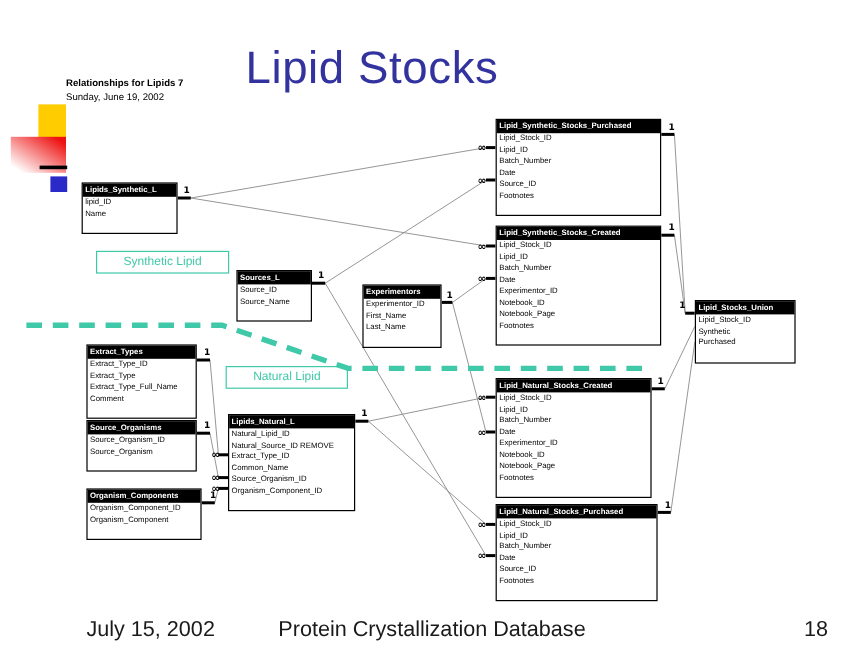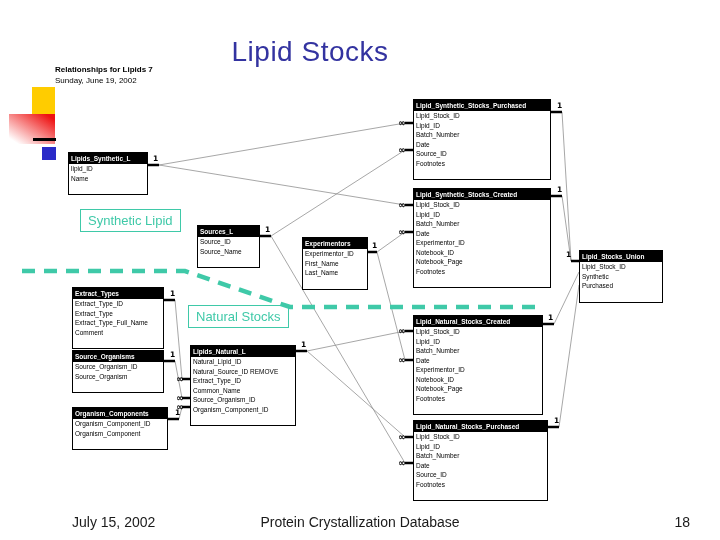--- a/index.html
+++ b/index.html
@@ -5,48 +5,48 @@
   html,body{margin:0;padding:0;}
   body{width:720px;height:540px;background:#888;font-family:"Liberation Sans",sans-serif;}
   #slide{position:relative;width:720px;height:540px;background:#ffffff;overflow:hidden;}
 
   
   .note{position:absolute;left:55px;top:64px;font-size:8px;color:#000;line-height:11px;}
   .note .b{font-weight:bold;}
 
   
   #title{position:absolute;left:160px;top:36px;width:300px;text-align:center;
-         font-size:28px;color:var(--title,#3333A0);letter-spacing:0.5px;}
+         font-size:38px;color:var(--title,#3333A0);letter-spacing:0.5px;}
 
   
   .dec{position:absolute;}
   #dec-yellow{left:32px;top:87px;width:23px;height:28px;background:var(--yellow,#FFCC00);}
   #dec-red{left:9px;top:114px;width:46px;height:30px;
            background:linear-gradient(to left bottom,var(--red,#EE1111) 10%,#ffffff 90%);}
   #dec-line{left:33px;top:138px;width:23px;height:3px;background:#000;}
   #dec-blue{left:42px;top:147px;width:14px;height:13px;background:var(--blue,#2A2AC8);}
 
   
   .callout{position:absolute;border:1px solid var(--teal,#3FC9A8);color:var(--teal,#3FC9A8);
-           font-size:13px;padding:3px 7px;background:transparent;white-space:nowrap;}
+           font-size:10px;padding:3px 22px;background:transparent;white-space:nowrap;}
   #label-synthetic{left:80px;top:209px;}
   #label-natural{left:188px;top:305px;}
 
   
   .etable{position:absolute;background:#fff;border:1px solid #000;padding-bottom:11px;
           box-sizing:border-box;}
   .etable .hdr{background:#000;color:#fff;font-size:6.5px;font-weight:bold;
                padding:2px 2px;white-space:nowrap;overflow:hidden;}
   .etable .fld{font-size:6.5px;line-height:9.5px;padding:0 2px;white-space:nowrap;
                overflow:hidden;color:#000;}
 
   #lines-layer{position:absolute;left:0;top:0;pointer-events:none;}
 
   
-  .footer{position:absolute;top:514px;font-size:14px;color:#1a1a1a;}
+  .footer{position:absolute;top:514px;font-size:18px;color:#1a1a1a;}
   #footer-date{left:72px;}
   #footer-center{left:0;width:720px;text-align:center;}
   #footer-page{right:30px;}
 </style>
 </head>
 <body>
 
 <div id="slide">
 
   <div class="note">
@@ -55,21 +55,21 @@
   </div>
 
   <div id="title">Lipid Stocks</div>
 
   <div class="dec" id="dec-yellow"></div>
   <div class="dec" id="dec-red"></div>
   <div class="dec" id="dec-line"></div>
   <div class="dec" id="dec-blue"></div>
 
   <div class="callout" id="label-synthetic">Synthetic Lipid</div>
-  <div class="callout" id="label-natural">Natural Stocks</div>
+  <div class="callout" id="label-natural">Natural Lipid</div>
 
   <svg id="lines-layer" width="720" height="540">
       <line x1="159" y1="165" x2="405" y2="123" stroke="#8a8a8a" stroke-width="0.75"></line>
       <line x1="159" y1="165" x2="405" y2="205" stroke="#8a8a8a" stroke-width="0.75"></line>
       <line x1="271" y1="236" x2="405" y2="150" stroke="#8a8a8a" stroke-width="0.75"></line>
       <line x1="271" y1="236" x2="405" y2="463" stroke="#8a8a8a" stroke-width="0.75"></line>
       <line x1="377" y1="252" x2="405" y2="232" stroke="#8a8a8a" stroke-width="0.75"></line>
       <line x1="377" y1="252" x2="405" y2="360" stroke="#8a8a8a" stroke-width="0.75"></line>
       <line x1="307" y1="351" x2="405" y2="331" stroke="#8a8a8a" stroke-width="0.75"></line>
       <line x1="307" y1="351" x2="405" y2="437" stroke="#8a8a8a" stroke-width="0.75"></line>

